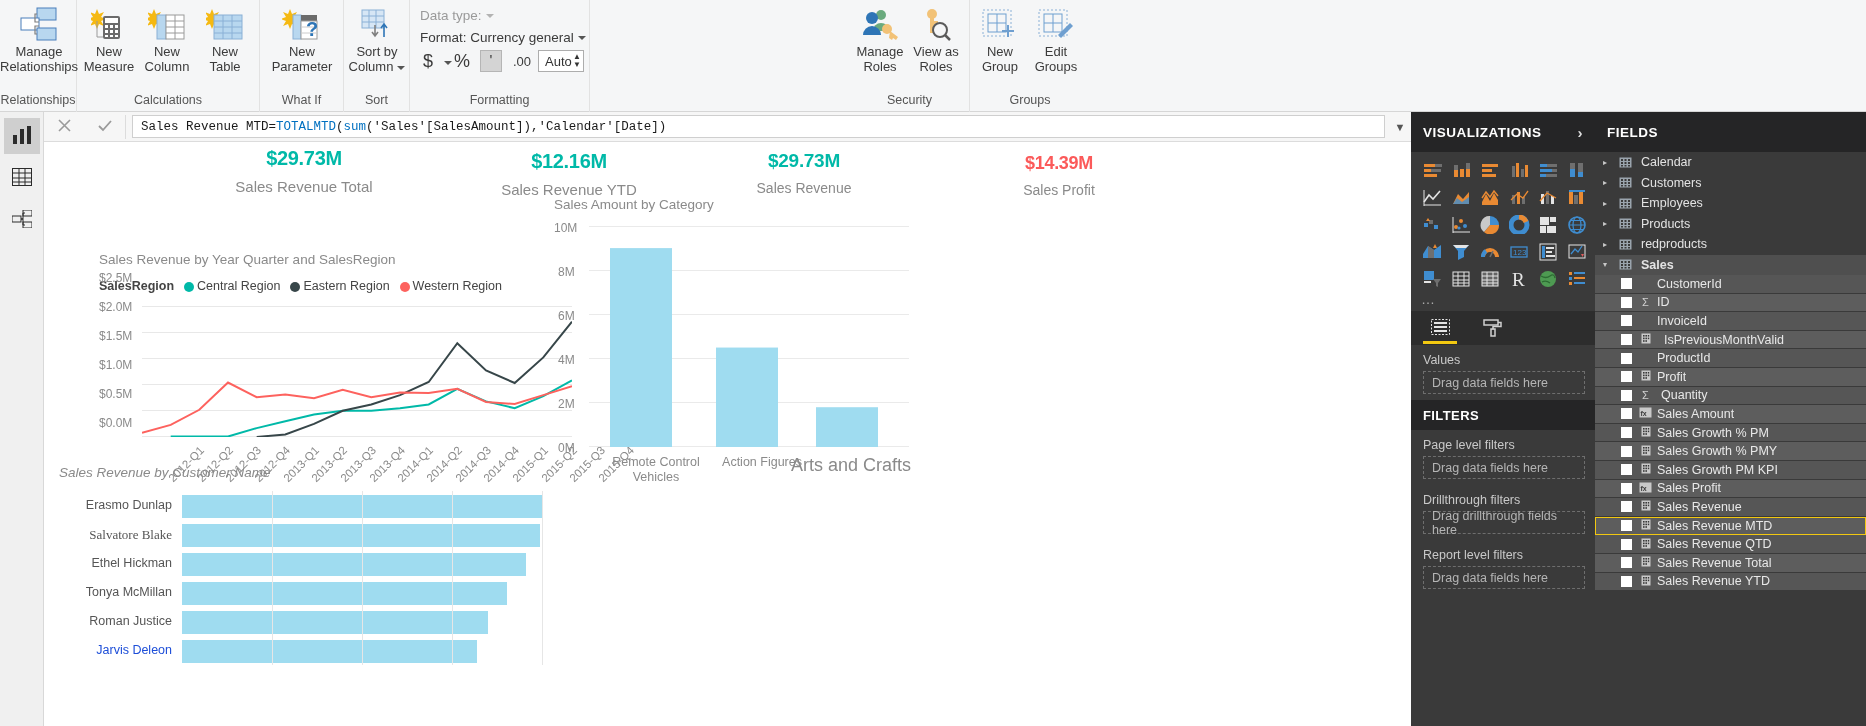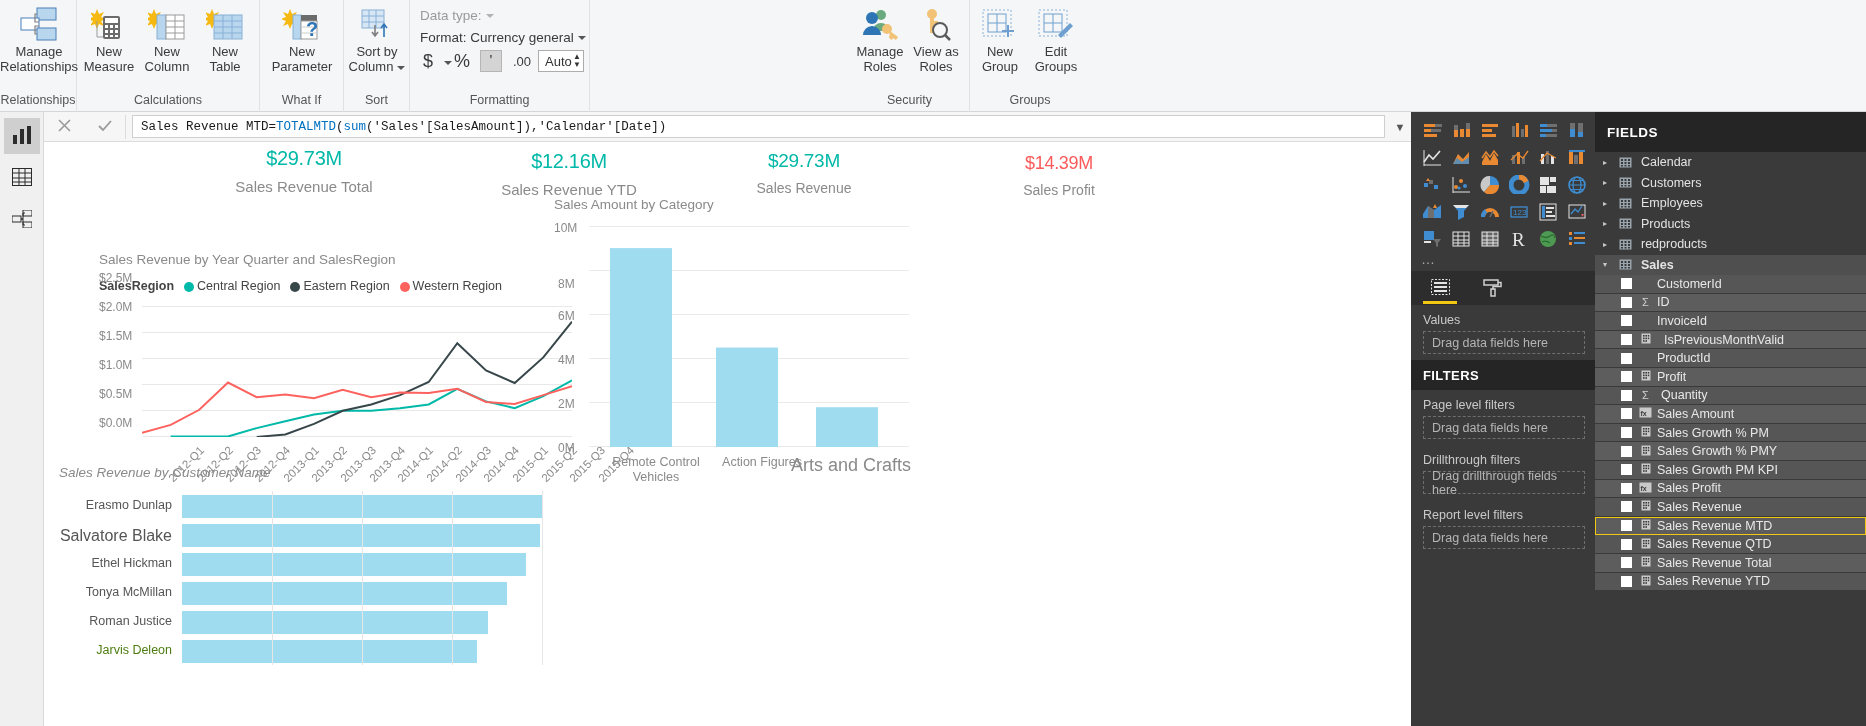--- a/index.html
+++ b/index.html
@@ -74,21 +74,21 @@
   .kw { color: #0070c0; }
   #fbchev { width: 22px; text-align: center; color: #555; font-size: 11px; cursor: pointer; }
 
   
   #canvas {
     position: absolute; left: 44px; top: 142px; width: 1367px; height: 584px;
     background: #ffffff; overflow: hidden;
   }
 
   .kpi { position: absolute; text-align: center; }
-  .kpi .val { font-size: 20px; font-weight: 400; letter-spacing: -0.3px; }
+  .kpi .val { font-size: 20px; font-weight: 700; letter-spacing: -0.3px; }
   .kpi .cap { font-size: 15px; color: #8a8a8a; margin-top: 8px; }
 
   .vtitle { position: absolute; font-size: 13.5px; color: #8a8a8a; }
 
   
   .axlabel { position: absolute; font-size: 12px; color: #8a8a8a; white-space: nowrap; }
   .legdot { display: inline-block; width: 10px; height: 10px; border-radius: 50%;
     vertical-align: middle; margin-right: 3px; }
   .legitem { font-size: 12.5px; color: #444; margin-right: 10px; white-space: nowrap; }
 
@@ -442,21 +442,21 @@
           <div class="xrot" style="left: 398px; top: 192px;">2015-Q1</div>
           <div class="xrot" style="left: 426.667px; top: 192px;">2015-Q2</div>
           <div class="xrot" style="left: 455.333px; top: 192px;">2015-Q3</div>
           <div class="xrot" style="left: 484px; top: 192px;">2015-Q4</div>
         </div>
     </div>
 
     <div style="position:absolute;left:510px;top:55px;width:400px;height:340px;">
       <div class="vtitle" style="left:0px;top:0px;">Sales Amount by Category</div>
       <div class="axlabel" style="left:0px;top:24px;">10M</div>
-      <div class="axlabel" style="left:4px;top:80px;">8M</div>
+      <div class="axlabel" style="left:4px;top:68px;">8M</div>
       <div class="axlabel" style="left:4px;top:112px;">6M</div>
       <div class="axlabel" style="left:4px;top:156px;">4M</div>
       <div class="axlabel" style="left:4px;top:200px;">2M</div>
       <div class="axlabel" style="left:4px;top:244px;">0M</div>
 
       <svg id="colplot" style="position:absolute;left:35px;top:29px;" width="320" height="222">
         <g stroke="#eaeaea" stroke-width="1">
           <line x1="0" y1="0.5" x2="320" y2="0.5"></line>
           <line x1="0" y1="44.5" x2="320" y2="44.5"></line>
           <line x1="0" y1="88.5" x2="320" y2="88.5"></line>
@@ -477,49 +477,54 @@
     </div>
 
     <div style="position:absolute;left:10px;top:323px;width:500px;height:261px;">
       <div class="vtitle" style="left:5px;top:0px;font-style:italic;">Sales Revenue by Customer Name</div>
       <div id="barRows" style="position:absolute;left:0px;top:28px;width:495px;">
           <div style="position: relative; height: 29px;">
             <div style="position: absolute; left: 0px; top: 5px; width: 118px; text-align: right; font-size: 12.5px; color: rgb(85, 85, 85); white-space: nowrap;">Erasmo Dunlap</div>
             <div style="position: absolute; left: 128px; top: 2px; height: 23px; width: 360px; background: rgb(159, 220, 240);"></div>
           </div>
           <div style="position: relative; height: 29px;">
-            <div style="position: absolute; left: 0px; top: 5px; width: 118px; text-align: right; font-size: 16px; color: rgb(85, 85, 85); white-space: nowrap;">Salvatore Blake</div>
+            <div style="position: absolute; left: 0px; top: 5px; width: 118px; text-align: right; font-size: 13px; color: rgb(85, 85, 85); white-space: nowrap; font-family: Liberation Serif, serif;">Salvatore Blake</div>
             <div style="position: absolute; left: 128px; top: 2px; height: 23px; width: 357.84px; background: rgb(159, 220, 240);"></div>
           </div>
           <div style="position: relative; height: 29px;">
             <div style="position: absolute; left: 0px; top: 5px; width: 118px; text-align: right; font-size: 12.5px; color: rgb(85, 85, 85); white-space: nowrap;">Ethel Hickman</div>
             <div style="position: absolute; left: 128px; top: 2px; height: 23px; width: 343.8px; background: rgb(159, 220, 240);"></div>
           </div>
           <div style="position: relative; height: 29px;">
             <div style="position: absolute; left: 0px; top: 5px; width: 118px; text-align: right; font-size: 12.5px; color: rgb(85, 85, 85); white-space: nowrap;">Tonya McMillan</div>
             <div style="position: absolute; left: 128px; top: 2px; height: 23px; width: 325.08px; background: rgb(159, 220, 240);"></div>
           </div>
           <div style="position: relative; height: 29px;">
             <div style="position: absolute; left: 0px; top: 5px; width: 118px; text-align: right; font-size: 12.5px; color: rgb(85, 85, 85); white-space: nowrap;">Roman Justice</div>
             <div style="position: absolute; left: 128px; top: 2px; height: 23px; width: 306.36px; background: rgb(159, 220, 240);"></div>
           </div>
           <div style="position: relative; height: 29px;">
-            <div style="position: absolute; left: 0px; top: 5px; width: 118px; text-align: right; font-size: 12.5px; color: #4d7c0f; white-space: nowrap;">Jarvis Deleon</div>
+            <div style="position: absolute; left: 0px; top: 5px; width: 118px; text-align: right; font-size: 12.5px; color: #1d4ed8; white-space: nowrap;">Jarvis Deleon</div>
             <div style="position: absolute; left: 128px; top: 2px; height: 23px; width: 295.2px; background: rgb(159, 220, 240);"></div>
           </div>
           <div style="position: absolute; left: 218px; top: -2px; width: 1px; height: 174px; background: rgb(230, 230, 230);"></div>
           <div style="position: absolute; left: 308px; top: -2px; width: 1px; height: 174px; background: rgb(230, 230, 230);"></div>
           <div style="position: absolute; left: 398px; top: -2px; width: 1px; height: 174px; background: rgb(230, 230, 230);"></div>
           <div style="position: absolute; left: 488px; top: -2px; width: 1px; height: 174px; background: rgb(230, 230, 230);"></div>
         </div>
     </div>
 
   </div>
 
   <div id="vizpane">
+    <div class="paneHdr">
+      <span>VISUALIZATIONS</span>
+      <span class="sp"></span>
+      <span style="color:#ddd;font-size:15px;">›</span>
+    </div>
     <div id="vizgrid">
         <div class="vicon">
           <svg width="21" height="19" viewBox="0 0 21 19">
             <rect x="2" y="3" width="11" height="3" fill="#e98a33"></rect>
             <rect x="13" y="3" width="7" height="3" fill="#6f6f6f"></rect>
             <rect x="2" y="8" width="7" height="3" fill="#e98a33"></rect>
             <rect x="9" y="8" width="10" height="3" fill="#6f6f6f"></rect>
             <rect x="2" y="13" width="13" height="3" fill="#e98a33"></rect>
           </svg>
         </div>

